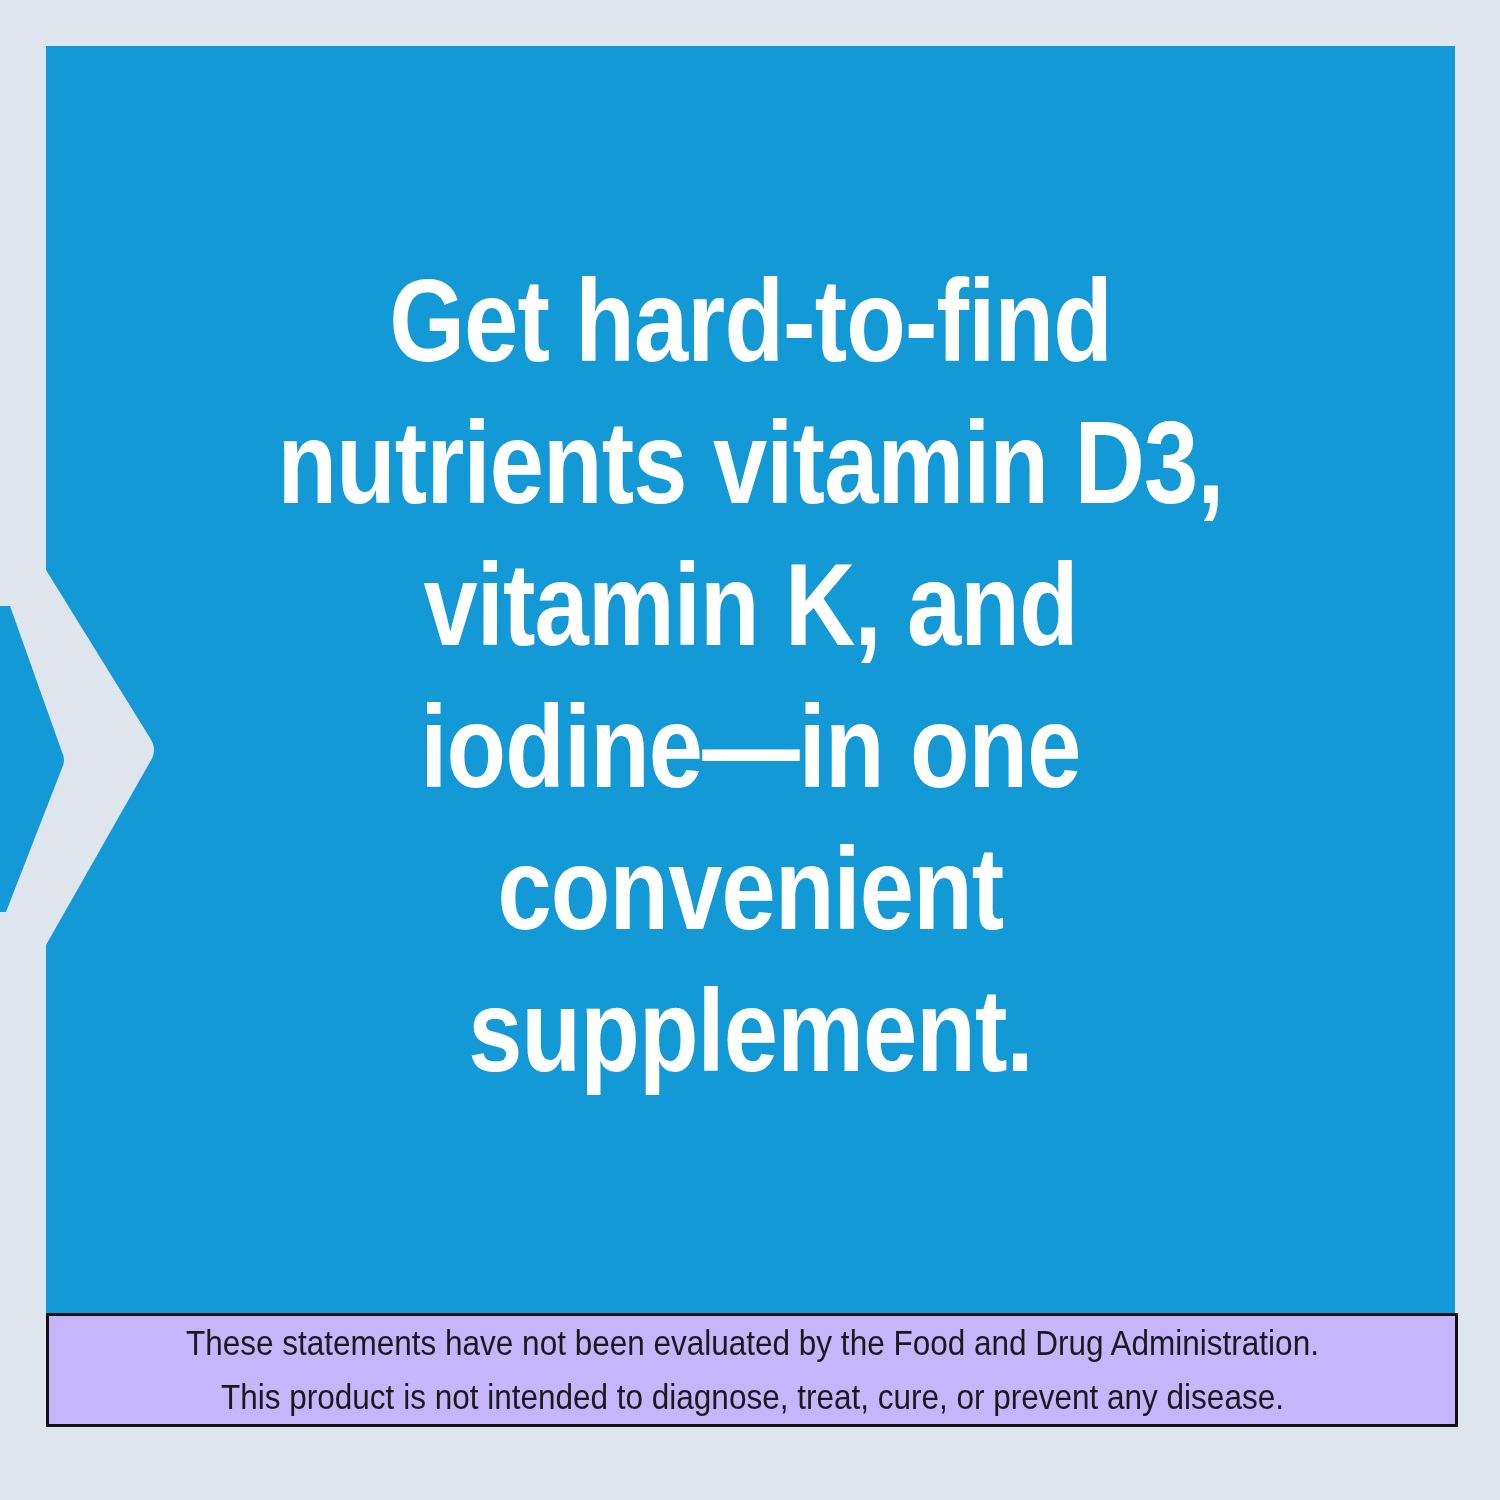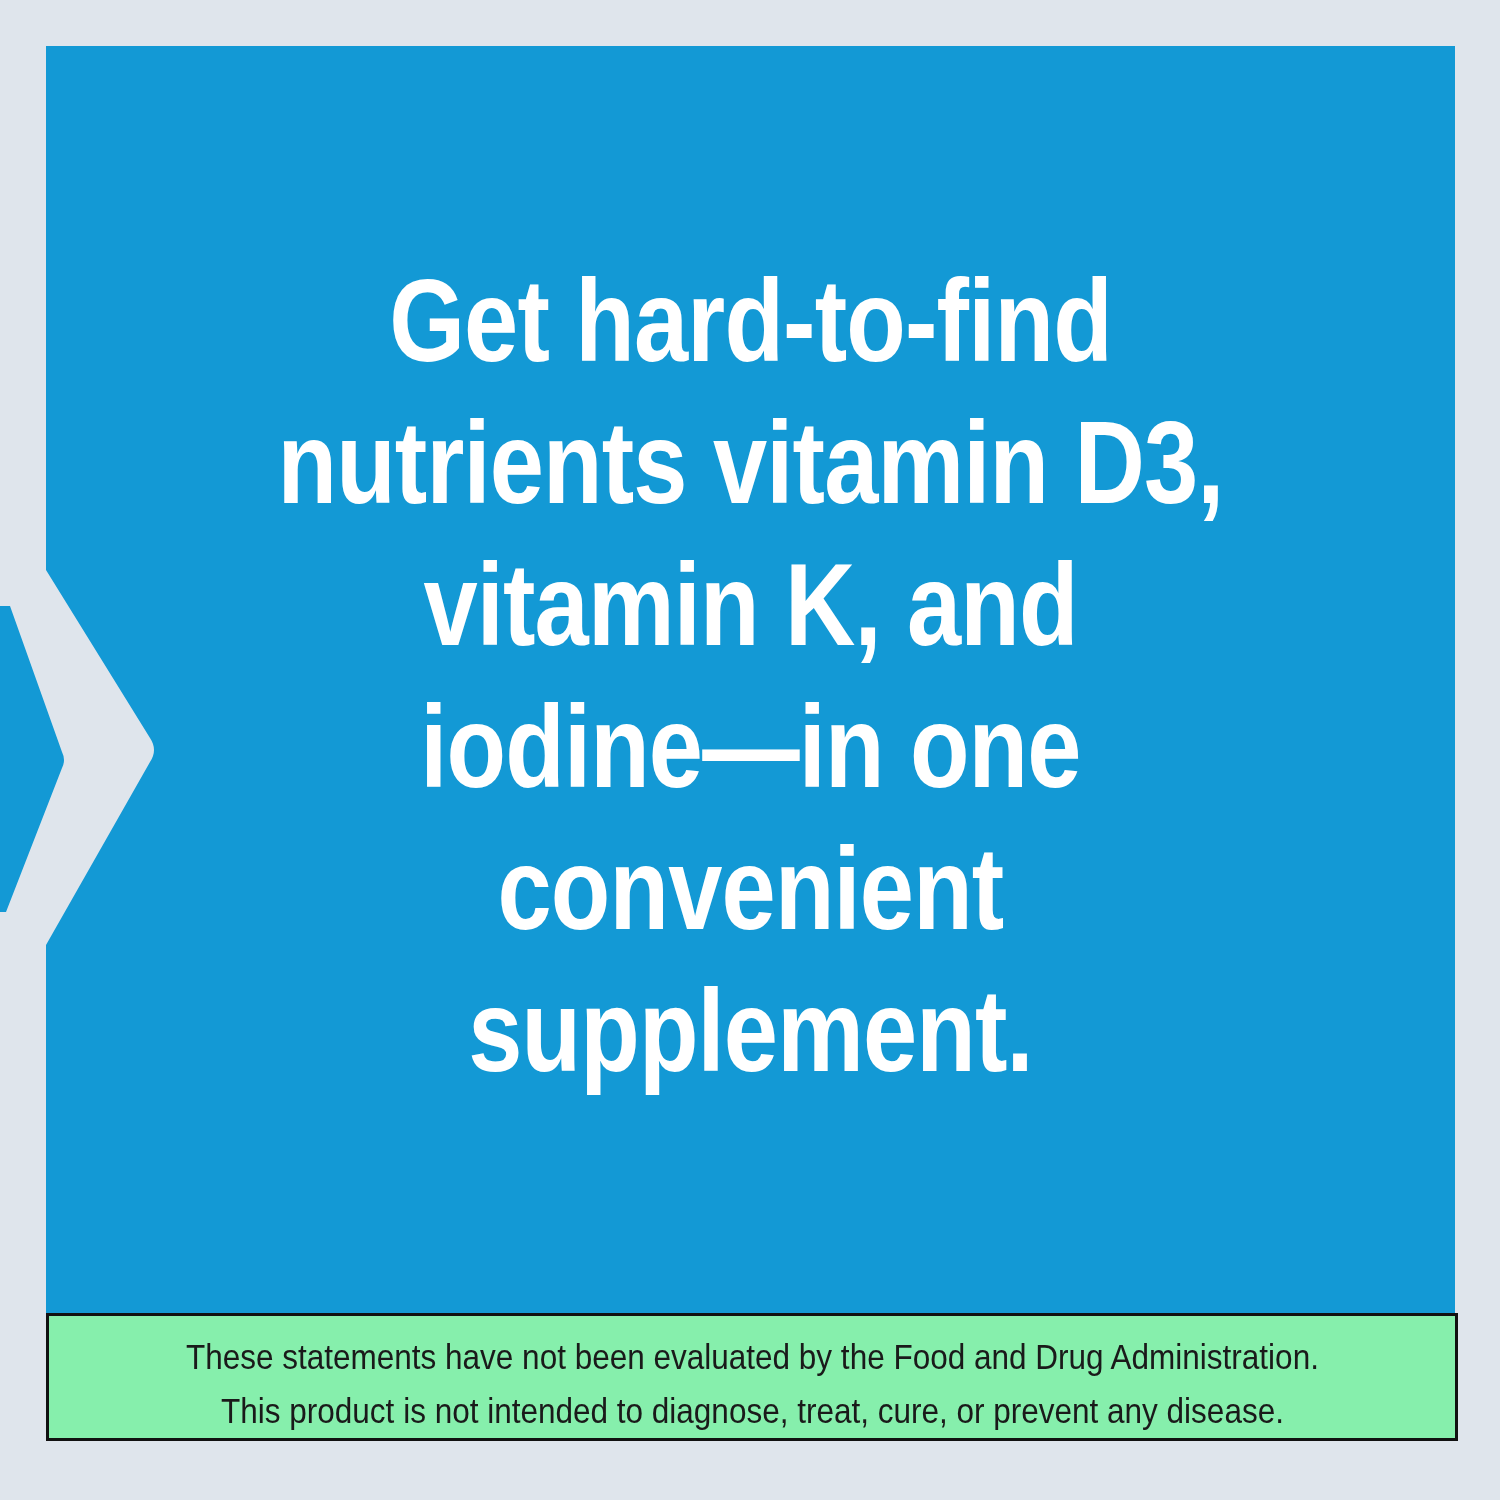--- a/index.html
+++ b/index.html
@@ -53,28 +53,28 @@
     transform: scaleX(0.84);
     transform-origin: center center;
   }
 
   
   #disclaimer-box {
     position: absolute;
     left: 46px;
     top: 1313px;
     width: 1412px;
-    height: 128px;
-    background: #86efac;
+    height: 114px;
+    background: #c4b5fd;
     border: 3px solid #111111;
     box-sizing: border-box;
     display: flex;
     flex-direction: column;
     align-items: center;
-    justify-content: flex-end;
+    justify-content: flex-start;
   }
   #disclaimer-box .dis-line {
     display: block;
     color: #1a1a1a;
     font-family: "Liberation Sans Narrow", "Liberation Sans", sans-serif;
     font-weight: normal;
     font-size: 35px;
     line-height: 54px;
     white-space: nowrap;
     transform: scaleX(0.9);

